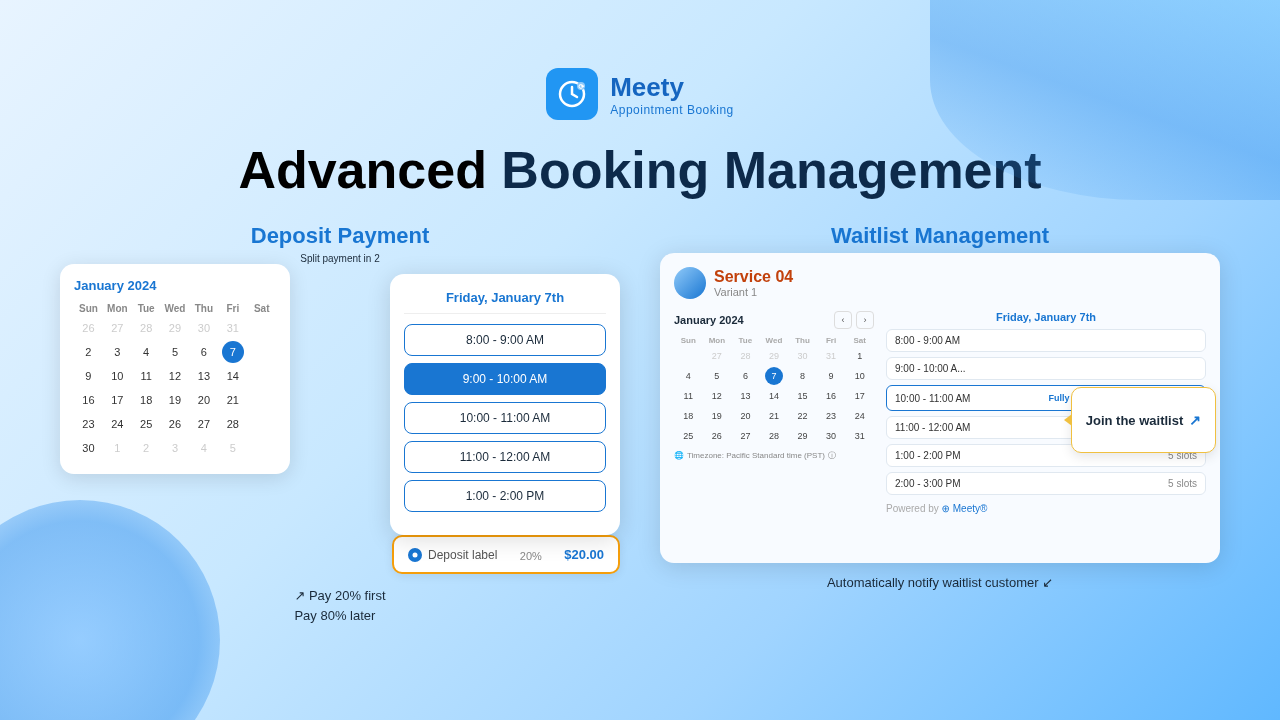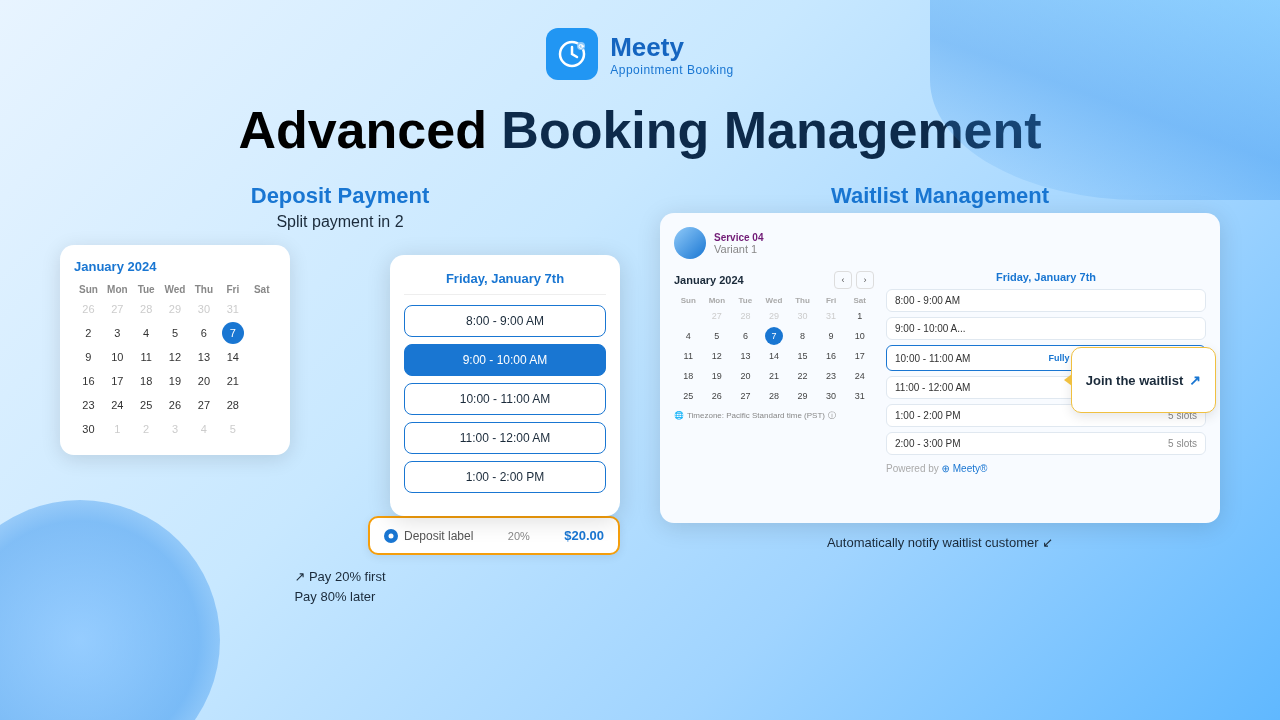--- a/index.html
+++ b/index.html
@@ -34,20 +34,21 @@
       opacity: 0.4;
     }
 
     
     .header {
       display: flex;
       justify-content: center;
       align-items: center;
       padding-top: 28px;
       gap: 12px;
+      margin-top: 40px;
     }
     .logo-icon {
       width: 52px;
       height: 52px;
       background: #2196f3;
       border-radius: 12px;
       display: flex;
       align-items: center;
       justify-content: center;
       color: white;
@@ -93,23 +94,22 @@
       flex-direction: column;
       align-items: center;
     }
     .col-title {
       font-size: 22px;
       font-weight: 700;
       color: #1976d2;
       margin-bottom: 4px;
     }
     .col-subtitle {
-      font-size: 16px;
+      font-size: 10px;
       color: #1a2a3a;
-      margin-bottom: 14px;
     }
 
     
     .left-preview {
       position: relative;
       width: 100%;
       height: 310px;
     }
 
     
@@ -199,27 +199,27 @@
     .slot-btn.selected {
       background: #1976d2;
       color: white;
     }
 
     
     .deposit-box {
       position: absolute;
       bottom: 0;
       right: 0;
-      width: 252px;
+      width: 228px;
       border: 2px solid #f59e0b;
       border-radius: 10px;
       padding: 10px 14px;
       background: white;
       display: flex;
-      align-items: center;
+      align-items: flex-end;
       justify-content: space-between;
       font-size: 12px;
       box-shadow: 0 2px 10px rgba(0,0,0,0.08);
     }
     .deposit-left { display: flex; align-items: center; gap: 6px; color: #555; }
     .deposit-radio {
       width: 14px; height: 14px;
       border-radius: 50%;
       border: 2px solid #1976d2;
       background: #1976d2;
@@ -271,21 +271,21 @@
       display: flex;
       align-items: center;
       gap: 8px;
       margin-bottom: 12px;
     }
     .widget-avatar {
       width: 32px; height: 32px;
       border-radius: 50%;
       background: linear-gradient(135deg, #90caf9, #1976d2);
     }
-    .widget-service-name { font-size: 10px; font-weight: 700; color: #701a75; }
+    .widget-service-name { font-size: 16px; font-weight: 700; color: #c2410c; }
     .widget-variant { font-size: 11px; color: #888; }
 
     .widget-body {
       display: flex;
       gap: 12px;
     }
 
     
     .mini-cal {
       flex: 0 0 200px;

